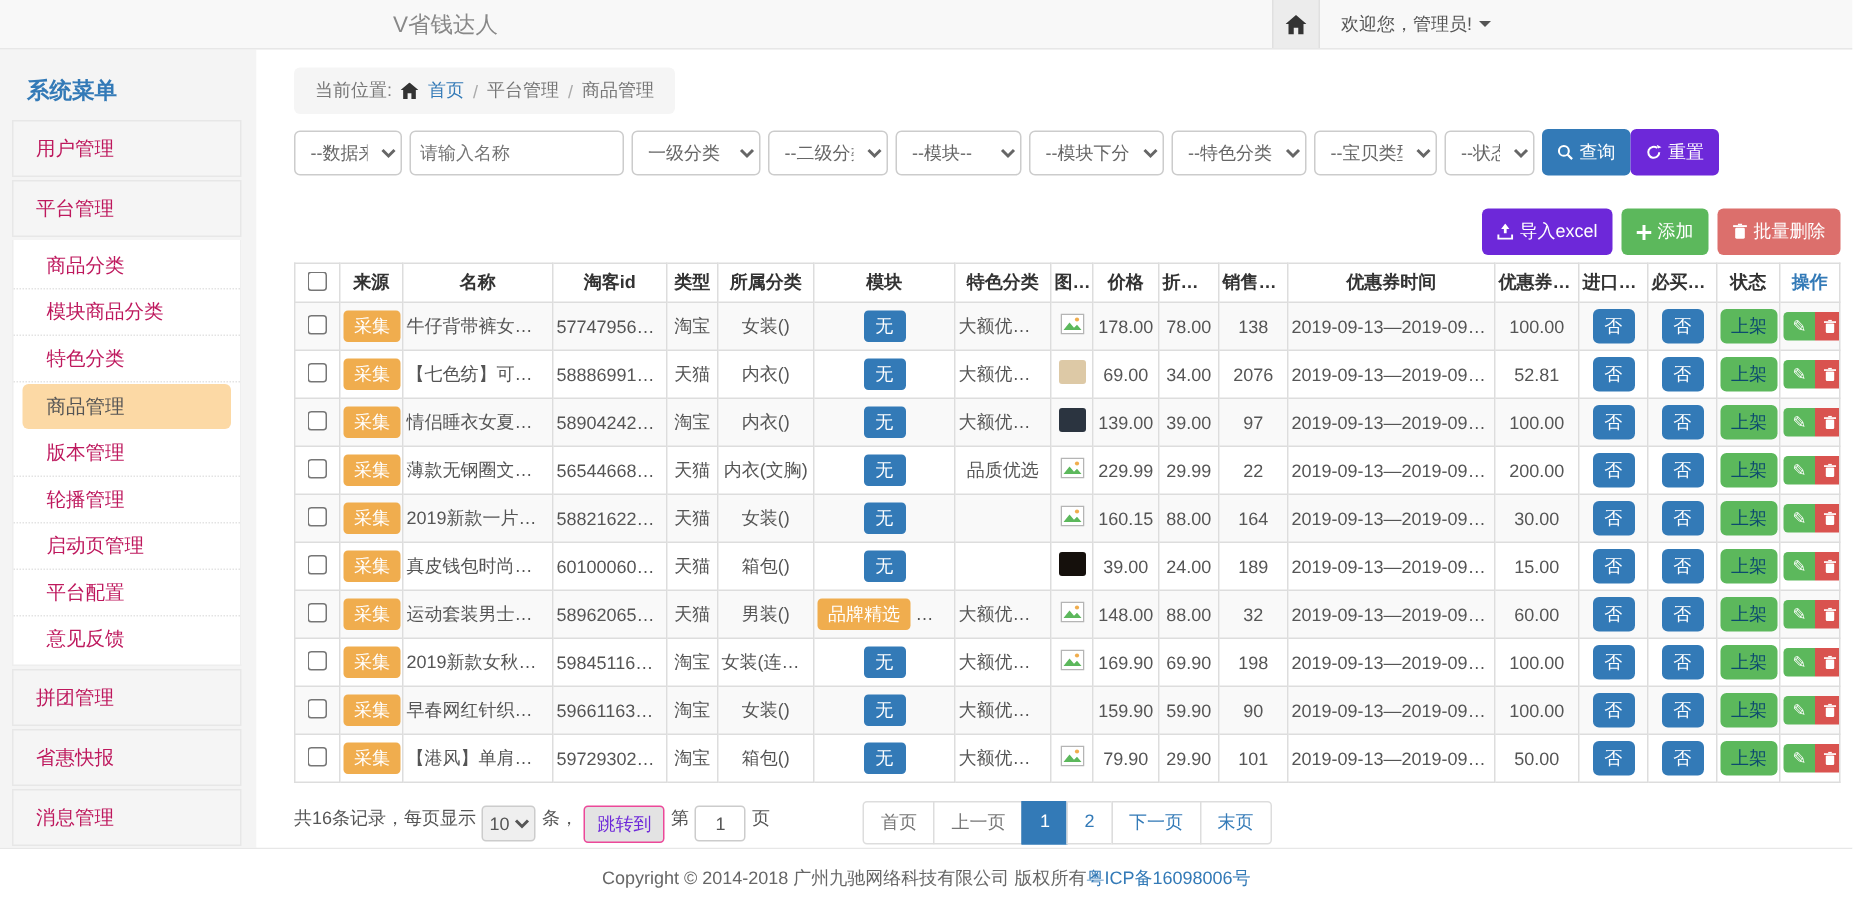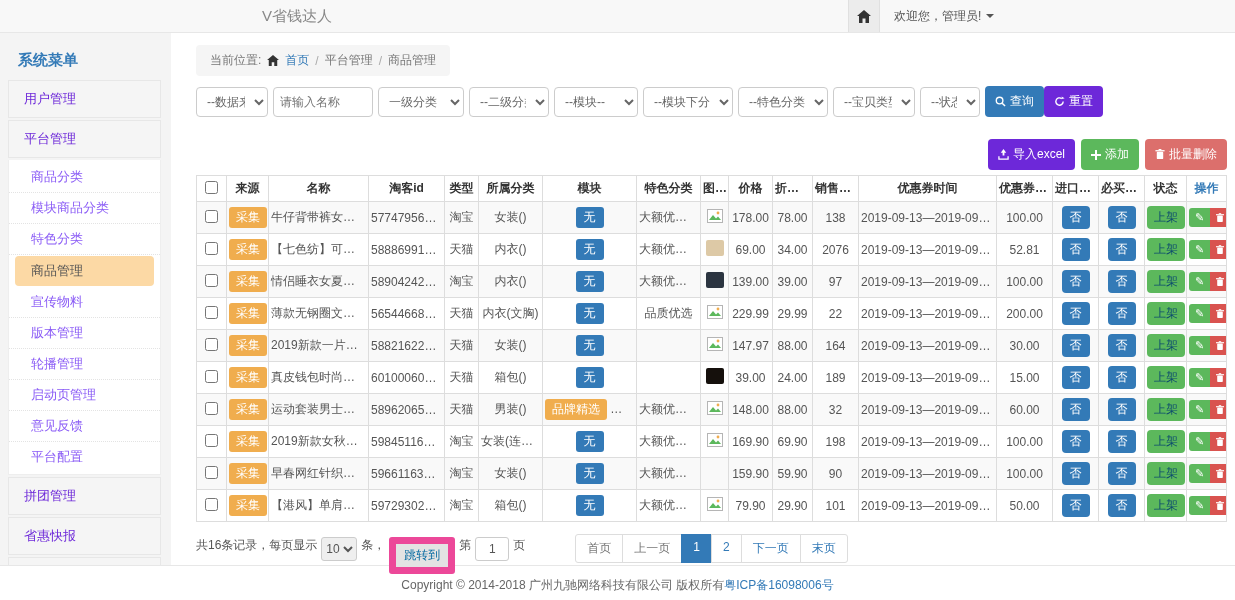--- a/index.html
+++ b/index.html
@@ -18,39 +18,39 @@
     border-right:4px solid transparent; border-top:4px solid #555; }
 
   
   .layout { display:flex; height:532px; }
   .sidebar-col { width:200px; background:#f4f4f4; padding:10px 10px 0 8px; height:532px; overflow:hidden; }
   .main-col { flex:1; padding:12px 8px 0 25px; background:#fff; }
 
   
   .sys-title { color:#337ab7; font-size:15px; font-weight:bold; padding:8px 0 10px 10px; }
   .menu-group { background:#f5f5f5; border:1px solid #e7e7e7; padding:9px 15px; font-size:13px;
-    color:#6d28d9; margin-bottom:2px; cursor:pointer; }
+    color:#be185d; margin-bottom:2px; cursor:pointer; }
   .submenu { background:#fff; border:1px solid #eee; border-top:none; margin-bottom:2px; padding:2px 0; }
-  .submenu-item { display:block; color:#8b5cf6; font-size:13px; padding:6px 15px 6px 22px;
+  .submenu-item { display:block; color:#be185d; font-size:13px; padding:6px 15px 6px 22px;
     border-bottom:1px dotted #e3e3e3; cursor:pointer; }
   .submenu-item:last-child { border-bottom:none; }
   .submenu-item.active { background:#fcd9a5; color:#555; border-radius:4px; margin:1px 6px; padding-left:16px; border-bottom:none; }
 
   
   .breadcrumb { display:inline-flex; align-items:center; gap:6px; background:#f5f5f5;
     border-radius:4px; padding:7px 14px; font-size:12px; color:#777; }
   .breadcrumb .link { color:#337ab7; cursor:pointer; }
   .breadcrumb .sep { color:#aaa; }
 
   
   .filters { display:flex; align-items:center; margin-top:10px; }
   .filters select, .filters input[type=text] { height:30px; border:1px solid #ccc; border-radius:4px;
     font-size:12px; color:#666; padding:2px 6px; background:#fff; margin-right:5px;
     font-family:"Liberation Sans","DejaVu Sans",sans-serif; }
-  .f-src{width:72px} .f-name{width:100px; margin-right:34px;} .f-c1{width:86px} .f-c2{width:80px}
+  .f-src{width:72px} .f-name{width:143px; margin-right:34px;} .f-c1{width:86px} .f-c2{width:80px}
   .f-mod{width:84px} .f-msub{width:90px} .f-feat{width:90px} .f-type{width:82px} .f-stat{width:60px}
   .btn { display:inline-flex; align-items:center; gap:4px; border:none; border-radius:4px;
     color:#fff; font-size:12px; padding:7px 10px; cursor:pointer;
     font-family:"Liberation Sans","DejaVu Sans",sans-serif; }
   .btn-primary { background:#337ab7; }
   .btn-info { background:#6d28d9; }
   .btn-success { background:#5cb85c; }
   .btn-danger { background:#dc6f6c; }
 
   
@@ -79,22 +79,22 @@
   .thumb { display:inline-block; width:18px; height:16px; border-radius:2px; }
   .thumb-tan { background:linear-gradient(135deg,#e4d2b0,#cdb astro); background:#ddc9a6; }
   .thumb-dark { background:#2b3440; }
   .thumb-black { background:#15100c; }
 
   
   .pagination-row { position:relative; margin-top:12px; height:30px; }
   .pg-left { position:absolute; left:0; top:3px; font-size:12px; color:#555; display:flex; gap:4px; }
   .pg-left select { height:24px; border:1px solid #ccc; border-radius:3px; font-size:12px; color:#555;
     font-family:"Liberation Sans","DejaVu Sans",sans-serif; }
-  .jump-btn { background:#e3e3e3; border:7px solid #ec4899; border-radius:3px; font-size:12px;
-    color:#0369a1; padding:3px 8px; cursor:pointer; }
+  .jump-btn { background:#e3e3e3; border:1px solid #ec4899; border-radius:3px; font-size:12px;
+    color:#6d28d9; padding:3px 8px; cursor:pointer; }
   .jump-input { width:34px; height:24px; border:1px solid #ccc; border-radius:3px; font-size:12px;
     text-align:center; color:#555; }
   .pager { display:flex; justify-content:center; }
   .pager .pg { border:1px solid #ddd; background:#fff; font-size:12px; padding:5px 11px;
     margin-left:-1px; color:#337ab7; cursor:pointer; }
   .pager .pg:first-child { border-radius:3px 0 0 3px; margin-left:0; }
   .pager .pg:last-child { border-radius:0 3px 3px 0; }
   .pager .pg.muted { color:#777; }
   .pager .pg.active { background:#337ab7; border-color:#337ab7; color:#fff; }
 
@@ -127,26 +127,25 @@
     <div class="sys-title">系统菜单</div>
 
     <div class="menu-group">用户管理</div>
     <div class="menu-group">平台管理</div>
 
     <div class="submenu">
       <span class="submenu-item">商品分类</span>
       <span class="submenu-item">模块商品分类</span>
       <span class="submenu-item">特色分类</span>
       <span class="submenu-item active">商品管理</span>
-      <span class="submenu-item">宣传物料</span>
       <span class="submenu-item">版本管理</span>
       <span class="submenu-item">轮播管理</span>
       <span class="submenu-item">启动页管理</span>
+      <span class="submenu-item">平台配置</span>
       <span class="submenu-item">意见反馈</span>
-      <span class="submenu-item">平台配置</span>
     </div>
 
     <div class="menu-group">拼团管理</div>
     <div class="menu-group">省惠快报</div>
     <div class="menu-group">消息管理</div>
 
   </div>
 
   <div class="main-col">
 
@@ -390,21 +389,21 @@
             <td>588216228899</td>
             <td>天猫</td>
             <td>女装()</td>
             <td><span class="lbl-blue">无</span></td>
             <td></td>
             <td><span class="img-ph"><svg width="16" height="14" viewBox="0 0 16 14">
                   <rect x="0.5" y="0.5" width="15" height="13" fill="#fff" stroke="#b5b5b5"></rect>
                   <path d="M2 11 L6 6 L9 9.5 L11 7.5 L14 11 Z" fill="#5cb85c"></path>
                   <circle cx="11" cy="4" r="1.4" fill="#f0ad4e"></circle>
                 </svg></span></td>
-            <td>147.97</td>
+            <td>160.15</td>
             <td>88.00</td>
             <td>164</td>
             <td>2019-09-13—2019-09-19</td>
             <td>30.00</td>
             <td><span class="btn-cell-blue">否</span></td>
             <td><span class="btn-cell-blue">否</span></td>
             <td><span class="btn-cell-green">上架</span></td>
             <td><span class="op-group">
                 <span class="op-edit">✎</span>
                 <span class="op-del">

